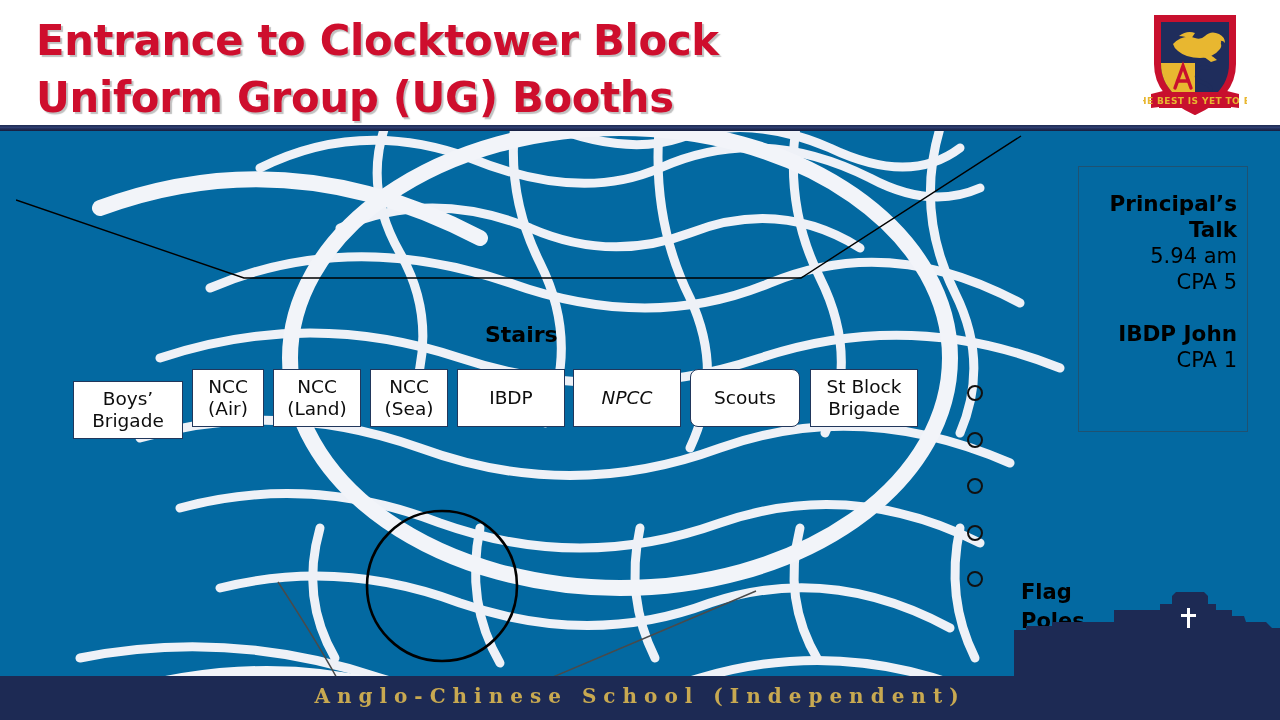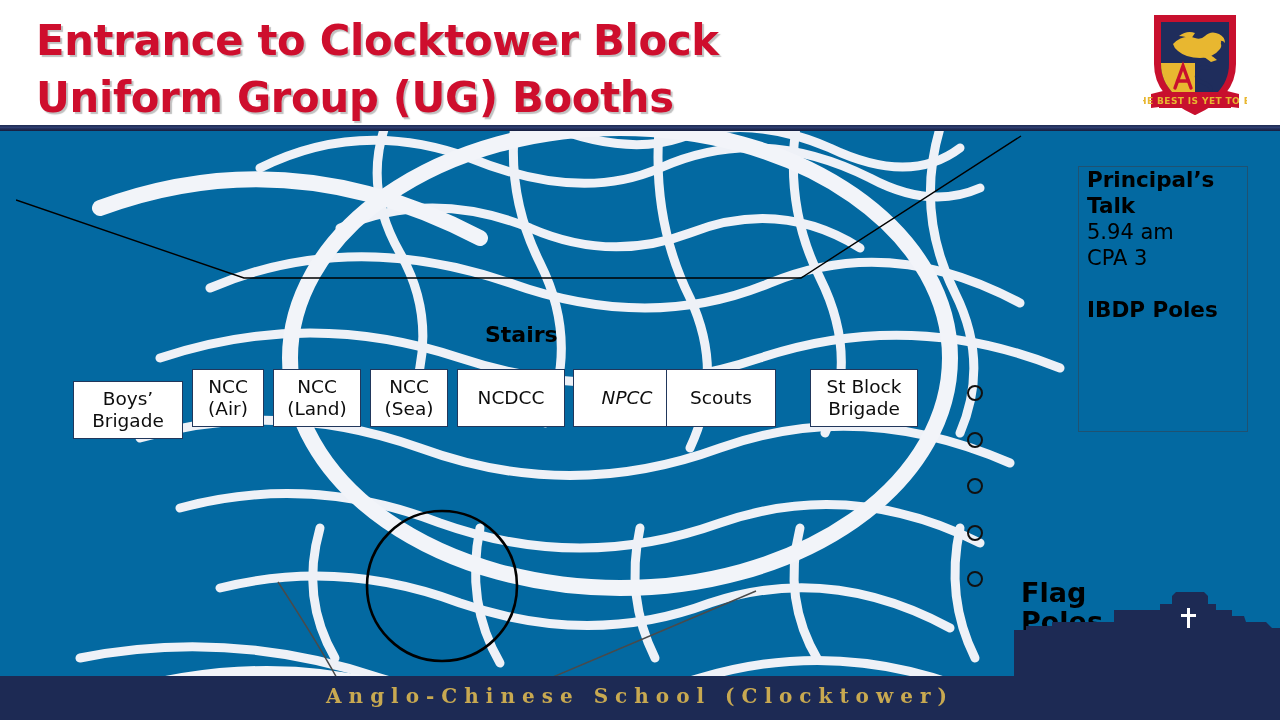--- a/index.html
+++ b/index.html
@@ -31,42 +31,42 @@
   
   .crest{position:absolute;left:1143px;top:8px;width:104px;height:112px;}
   .crest svg{width:104px;height:112px;display:block;}
 
   
   .map{position:absolute;left:16px;top:128px;width:1280px;height:552px;}
   .map > svg.lines{position:absolute;left:0;top:0;width:1280px;height:552px;}
 
   .label{position:absolute;font-weight:bold;color:#000;}
   .label-stairs{left:469px;top:194px;font-size:22px;}
-  .label-flagpoles{left:1005px;top:450px;font-size:27px;line-height:29px;text-align:left;white-space:pre-line;}
+  .label-flagpoles{left:1005px;top:450px;font-size:21px;line-height:29px;text-align:left;white-space:pre-line;}
   .label-roundabout{
     position:absolute;left:352px;top:574px;width:148px;text-align:center;
     font-weight:bold;font-size:19px;color:#000;
   }
 
   
   .booth{
     position:absolute;border:1.6px solid #21375c;background:#fff;
     display:flex;align-items:center;justify-content:center;text-align:center;
     font-size:18.5px;line-height:22px;color:#0d0d0d;white-space:pre-line;
     box-sizing:border-box;
   }
 
   
   .pole{position:absolute;width:16px;height:16px;border:2.4px solid #111;border-radius:50%;box-sizing:border-box;}
 
   
   .infobox{
     position:absolute;left:1078px;top:166px;width:170px;height:266px;
     border:1.8px solid #1F5272;background:transparent;box-sizing:border-box;
-    padding:0 10px 0 8px;color:#000;
+    padding:24px 10px 0 8px;text-align:right;color:#000;
   }
   .infobox .bold{font-weight:bold;font-size:21.5px;line-height:26px;white-space:pre-line;}
   .infobox .reg{font-weight:normal;font-size:21px;line-height:26px;white-space:pre-line;}
   .infobox .gap{height:26px;}
 
   
   .footer{position:absolute;left:0;top:676px;width:1280px;height:44px;background:#1d2a54;overflow:hidden;}
   .footer-text{
     position:absolute;left:0;top:8px;width:1280px;text-align:center;
     font-family:"DejaVu Serif","Liberation Serif",serif;
@@ -169,53 +169,54 @@
 
   <div id="booths">
       <div class="booth" style="left: 73px; top: 369px; width: 110px; height: 58px; margin-top: 12px;">Boys’
 Brigade</div>
       <div class="booth" style="left: 192px; top: 369px; width: 72px; height: 58px;">NCC
 (Air)</div>
       <div class="booth" style="left: 273px; top: 369px; width: 88px; height: 58px;">NCC
 (Land)</div>
       <div class="booth" style="left: 370px; top: 369px; width: 78px; height: 58px;">NCC
 (Sea)</div>
-      <div class="booth" style="left: 457px; top: 369px; width: 108px; height: 58px;">NCDCC</div>
+      <div class="booth" style="left: 457px; top: 369px; width: 108px; height: 58px;">IBDP</div>
       <div class="booth" style="left: 573px; top: 369px; width: 108px; height: 58px; font-style: italic;">NPCC</div>
-      <div class="booth" style="left: 666px; top: 369px; width: 110px; height: 58px;">Scouts</div>
+      <div class="booth" style="left: 690px; top: 369px; width: 110px; height: 58px; border-radius: 8px;">Scouts</div>
       <div class="booth" style="left: 810px; top: 369px; width: 108px; height: 58px;">St Block
 Brigade</div>
     </div>
 
   <div id="poles">
       <div class="pole" style="left: 967px; top: 385px;"></div>
       <div class="pole" style="left: 967px; top: 432px;"></div>
       <div class="pole" style="left: 967px; top: 478px;"></div>
       <div class="pole" style="left: 967px; top: 525px;"></div>
       <div class="pole" style="left: 967px; top: 571px;"></div>
     </div>
 
   <div class="infobox">
     <div class="bold">Principal’s
 Talk</div>
     <div class="reg">5.94 am</div>
-    <div class="reg">CPA 3</div>
+    <div class="reg">CPA 5</div>
     <div class="gap"></div>
-    <div class="bold">IBDP Poles</div>
+    <div class="bold">IBDP John</div>
+    <div class="reg">CPA 1</div>
   </div>
 
   <div class="silhouette">
     <svg viewBox="0 0 266 96" xmlns="http://www.w3.org/2000/svg">
       <path d="M0 96 V46 L12 46 L12 42 L38 42 L38 38 L100 38 L100 26 L146 26 L146 20
                L158 20 L158 12 L162 8 L190 8 L194 12 L194 20 L202 20 L202 26 L218 26
                L218 32 L230 32 L232 38 L252 38 L258 44 L266 44 L266 96 Z" fill="#1d2a54"></path>
       <g fill="#ffffff">
         <rect x="173" y="24" width="3" height="20"></rect>
         <rect x="167" y="30" width="15" height="3"></rect>
       </g>
     </svg>
   </div>
 
   <div class="footer">
-    <div class="footer-text">Anglo-Chinese School (Clocktower)</div>
+    <div class="footer-text">Anglo-Chinese School (Independent)</div>
   </div>
 
 </div>
 
 </body></html>

